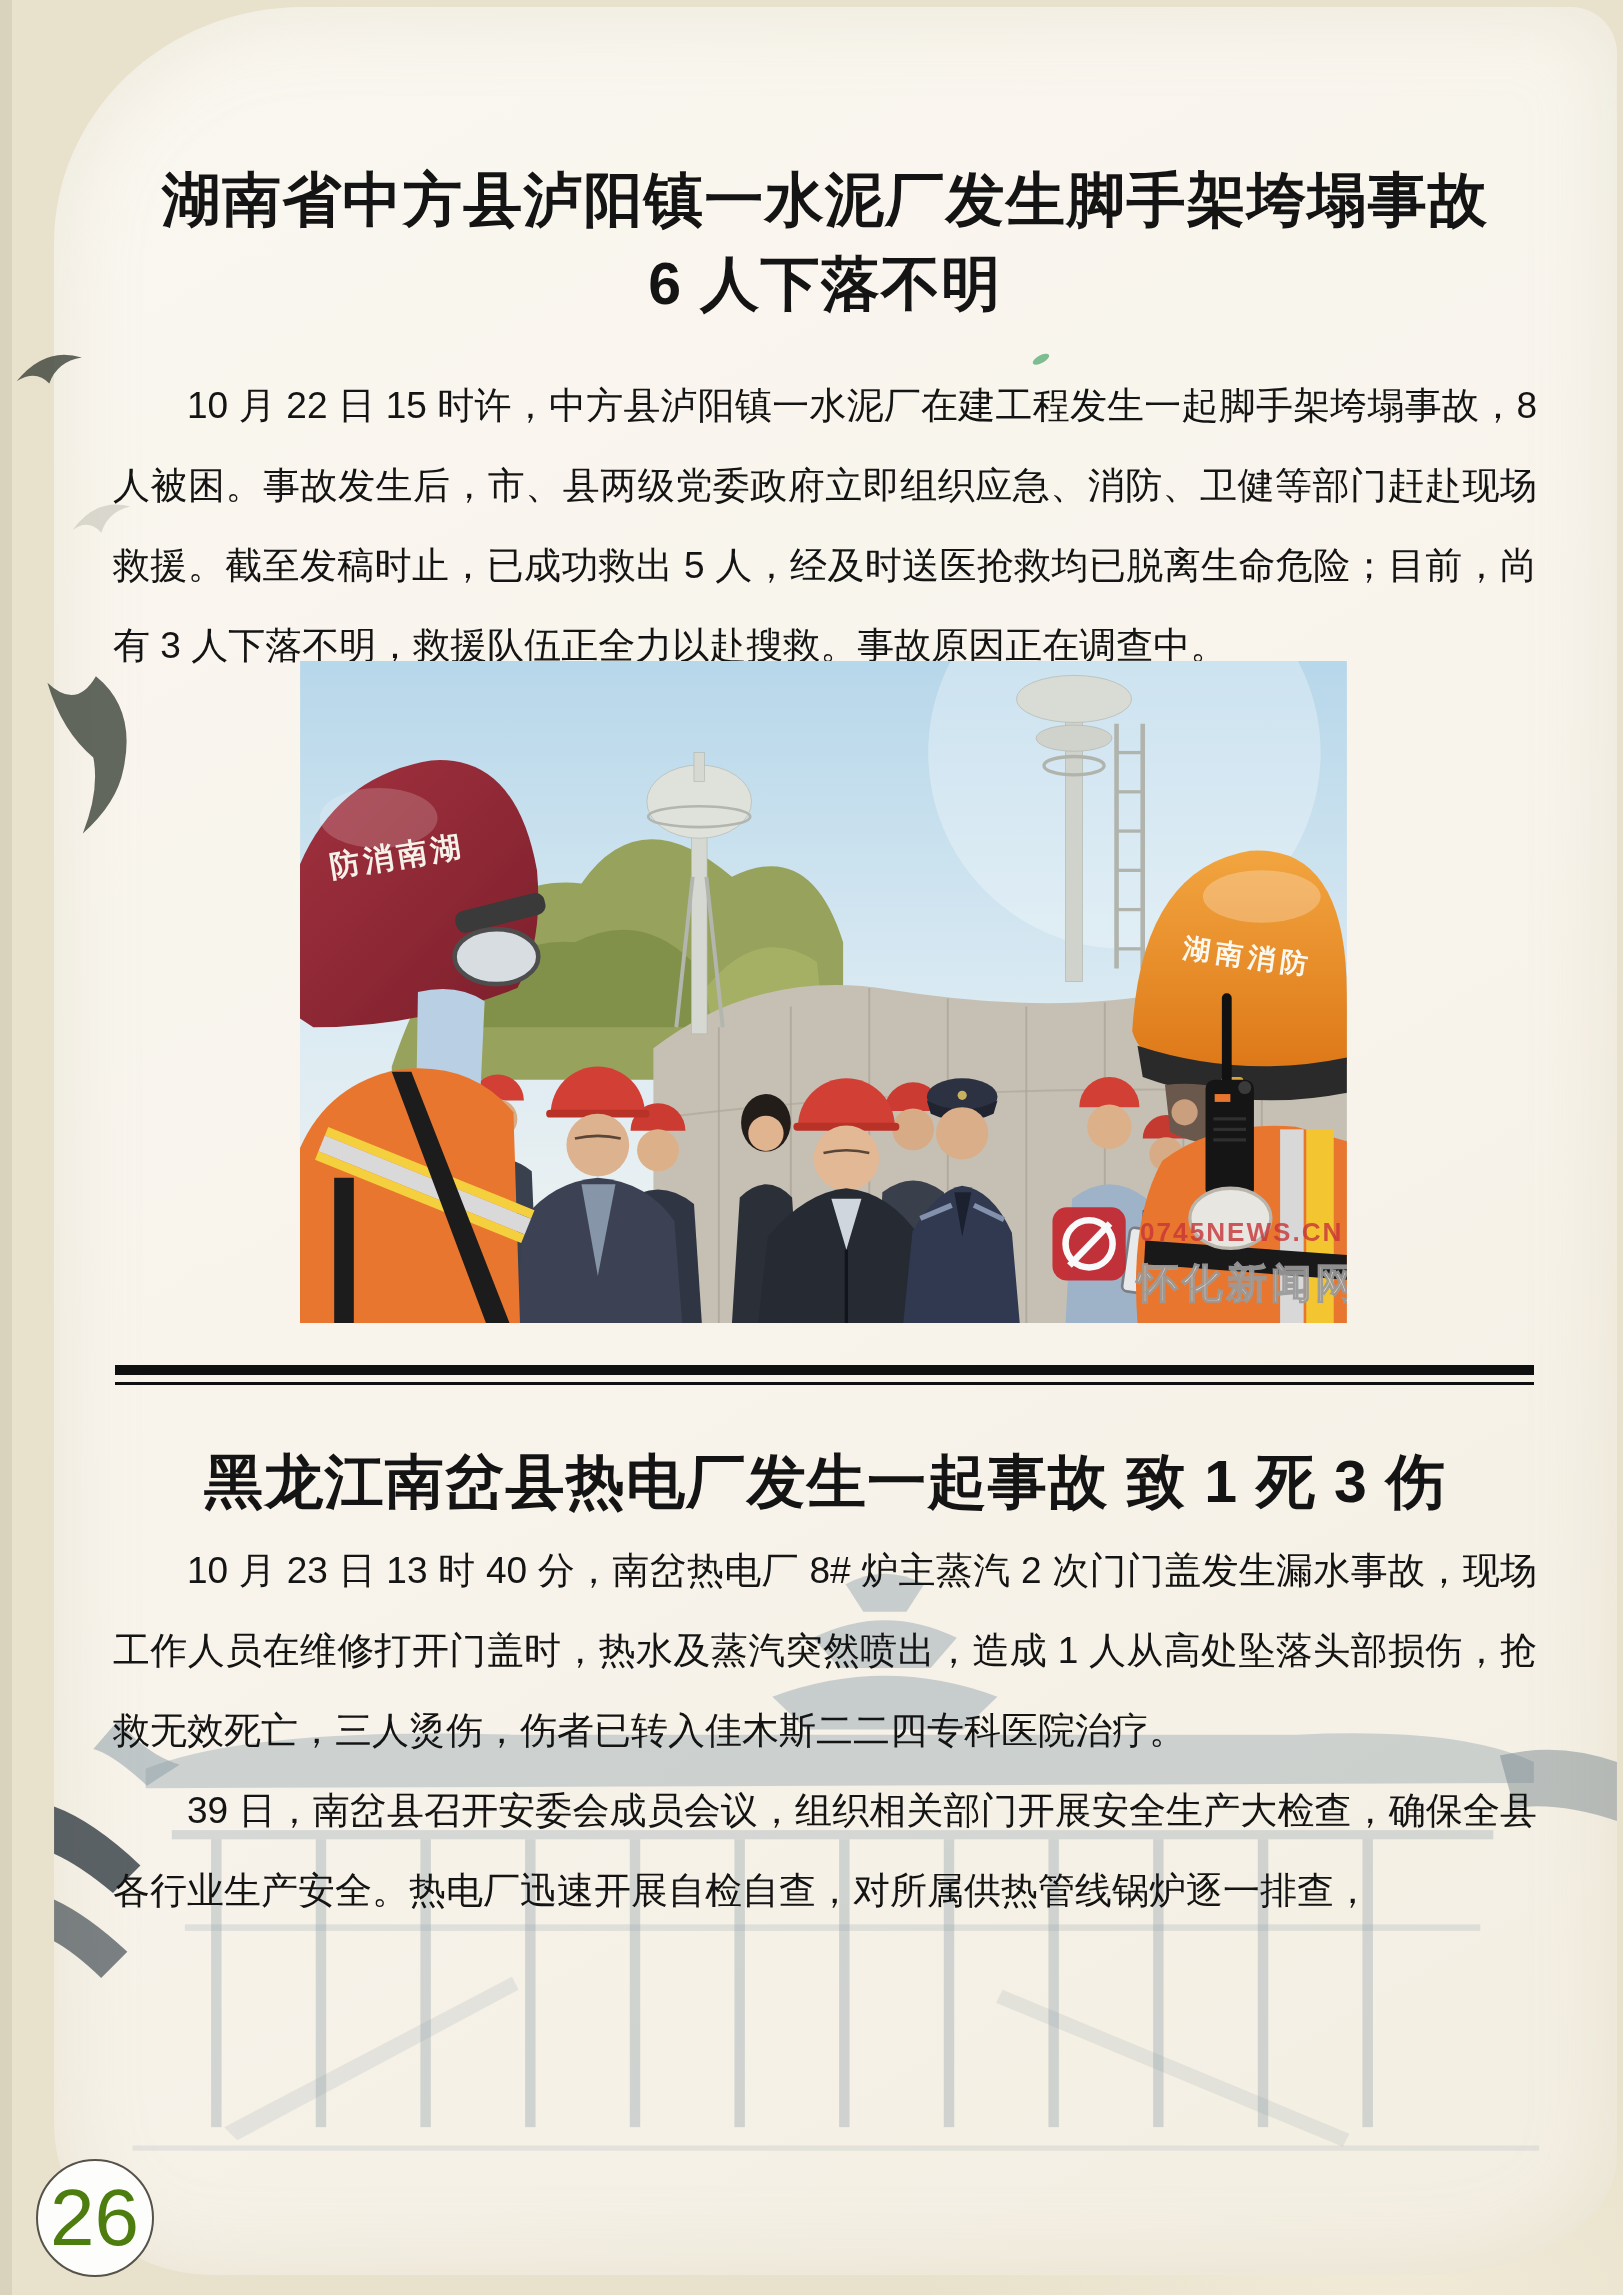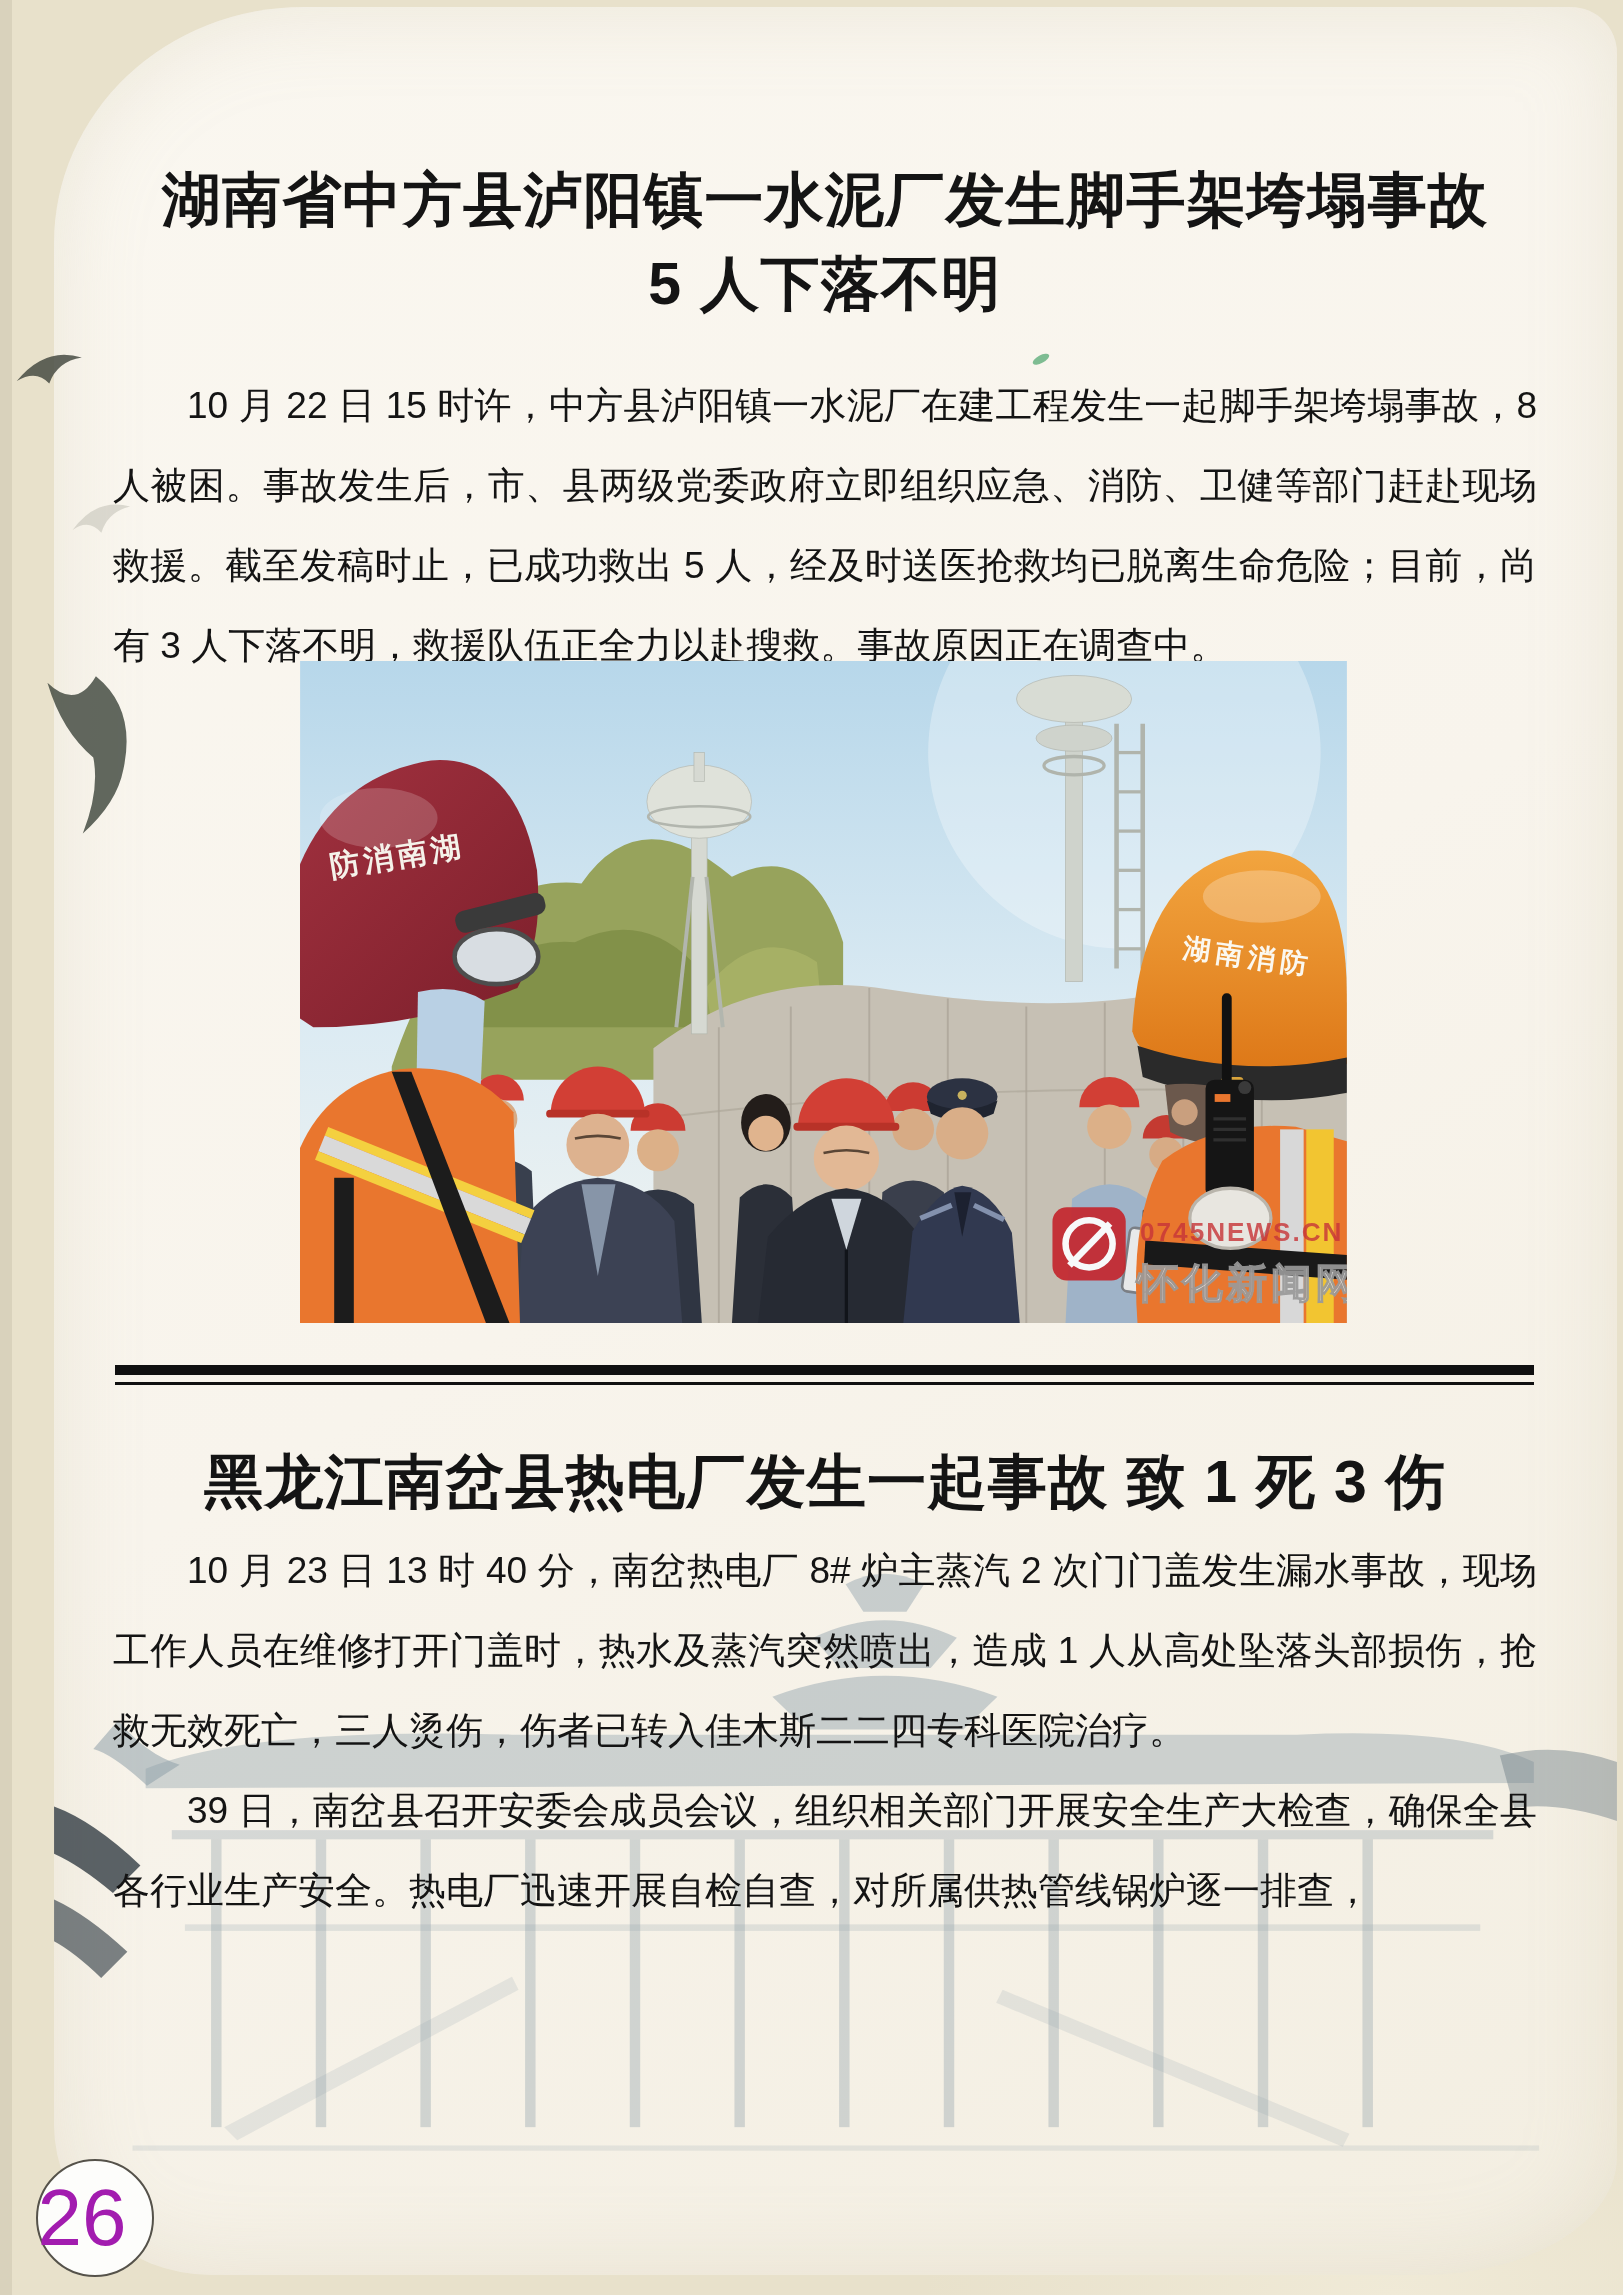--- a/index.html
+++ b/index.html
@@ -37,22 +37,22 @@
     position:absolute;left:246px;top:654px;width:1047px;height:662px;
     background:#dfe9ef;overflow:hidden;
   }
   .photo svg{display:block;width:100%;height:100%;}
   .divider{position:absolute;left:61px;top:1358px;width:1419px;}
   .divider .thick{height:10.5px;background:#101010;}
   .divider .thin{height:3.9px;background:#101010;margin-top:6.5px;}
   .badge{
     position:absolute;left:23.6px;top:2159px;width:118px;height:118px;
     background:#fdfdfb;border:2px solid #55524a;border-radius:50%;
-    display:flex;align-items:center;
-    font-size:80px;color:#a21caf;box-sizing:border-box;
+    display:flex;align-items:center;justify-content:center;
+    font-size:80px;color:#4d7c0f;box-sizing:border-box;
   }
   .deco{position:absolute;pointer-events:none;}
   .pavilion{position:absolute;left:0;top:1551px;width:1563px;height:717px;}
 </style>
 </head>
 <body>
 
 <div class="page">
 
   <div class="paper">
@@ -84,21 +84,21 @@
         <path d="M1450,660 L1980,880 L1970,900 L1440,680 Z" opacity="0.18"></path>
         <rect x="120" y="898" width="2150" height="8" opacity="0.18"></rect>
         <path d="M0,380 Q60,402 132,470 L90,512 Q40,470 0,452 Z" fill="#2e3940" opacity="0.78"></path>
         <path d="M0,522 Q52,546 112,602 L72,642 Q30,602 0,586 Z" fill="#39454c" opacity="0.66"></path>
         <path d="M2210,302 Q2300,280 2389,312 L2389,402 Q2300,372 2232,382 Z" fill="#6e7e88" opacity="0.45"></path>
       </g>
     </svg>
 
     <div class="title title1">
       <div>湖南省中方县泸阳镇一水泥厂发生脚手架垮塌事故</div>
-      <div>5 人下落不明</div>
+      <div>6 人下落不明</div>
     </div>
 
     <div class="bodytext p1">
       <p>10 月 22 日 15 时许，中方县泸阳镇一水泥厂在建工程发生一起脚手架垮塌事故，8 人被困。事故发生后，市、县两级党委政府立即组织应急、消防、卫健等部门赶赴现场救援。截至发稿时止，已成功救出 5 人，经及时送医抢救均已脱离生命危险；目前，尚有 3 人下落不明，救援队伍正全力以赴搜救。事故原因正在调查中。</p>
     </div>
 
     <div class="photo">
       <svg viewBox="0 0 1600 1012">
         <defs>
           <linearGradient id="sky" x1="0" y1="0" x2="0" y2="1">

